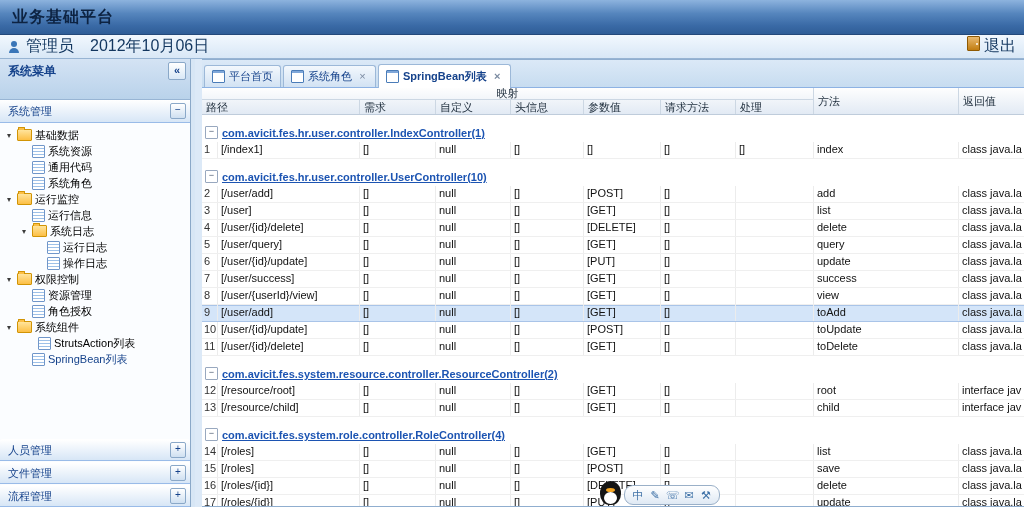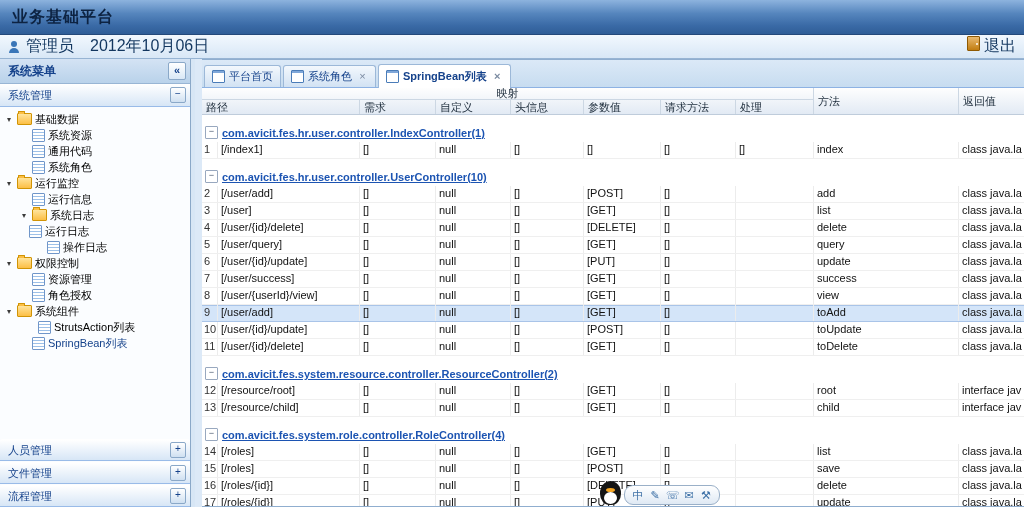--- a/index.html
+++ b/index.html
@@ -24,21 +24,21 @@
   .logout{display:flex;align-items:flex-start;gap:4px;cursor:pointer;color:#12365f;}
   .door-icon{width:11px;height:13px;background:linear-gradient(#e9b96e,#c17d11);border:1px solid #8f5902;border-radius:1px;position:relative;}
   .door-icon:after{content:"";position:absolute;right:1px;top:6px;width:2px;height:2px;background:#fff;border-radius:50%;}
 
   
   .main{flex:1;display:flex;min-height:0;}
 
   
   .sidebar{width:190px;flex:none;display:flex;flex-direction:column;background:#fbfdff;
     border-right:1px solid #8aa8c8;min-height:0;}
-  .sb-title{height:24px;flex:none;display:flex;align-items:center;padding:0 4px 0 8px;
+  .sb-title{height:24px;flex:none;display:flex;align-items:center;padding:0 4px 16px 8px;
     background:linear-gradient(#d4e3f4,#b9d2ea);border-bottom:1px solid #98b5d4;
     font-size:12px;font-weight:bold;color:#15428b;}
   .sb-collapse{margin-left:auto;width:16px;height:16px;line-height:14px;text-align:center;
     border:1px solid #8aa8c8;border-radius:2px;background:linear-gradient(#fff,#d9e8f6);
     font-size:11px;color:#15428b;cursor:pointer;}
   .acc-header{height:22px;flex:none;display:flex;align-items:center;padding:0 4px 0 8px;
     background:linear-gradient(#ffffff,#d7e6f6);border-bottom:1px solid #99bbe8;
     font-size:11px;font-weight:normal;color:#15428b;cursor:pointer;}
   .acc-header.bottom{border-top:1px solid #fff;border-radius:3px 3px 0 0;margin-top:1px;height:20px;}
   .acc-tool{margin-left:auto;width:14px;height:14px;line-height:12px;text-align:center;
@@ -161,21 +161,21 @@
           <div class="tree-item" style="padding-left: 19px;">
             <span class="tree-spacer"></span>
             <span class="leaf-icon"></span>
             <span class="tree-label">运行信息</span>
           </div>
           <div class="tree-item" style="padding-left: 19px;">
             <span class="tree-arrow">▾</span>
             <span class="folder-icon"></span>
             <span class="tree-label">系统日志</span>
           </div>
-          <div class="tree-item" style="padding-left: 16px;">
+          <div class="tree-item" style="padding-left: 34px;">
             <span class="tree-spacer"></span>
             <span class="leaf-icon"></span>
             <span class="tree-label">运行日志</span>
           </div>
           <div class="tree-item" style="padding-left: 34px;">
             <span class="tree-spacer"></span>
             <span class="leaf-icon"></span>
             <span class="tree-label">操作日志</span>
           </div>
           <div class="tree-item" style="padding-left: 4px;">

